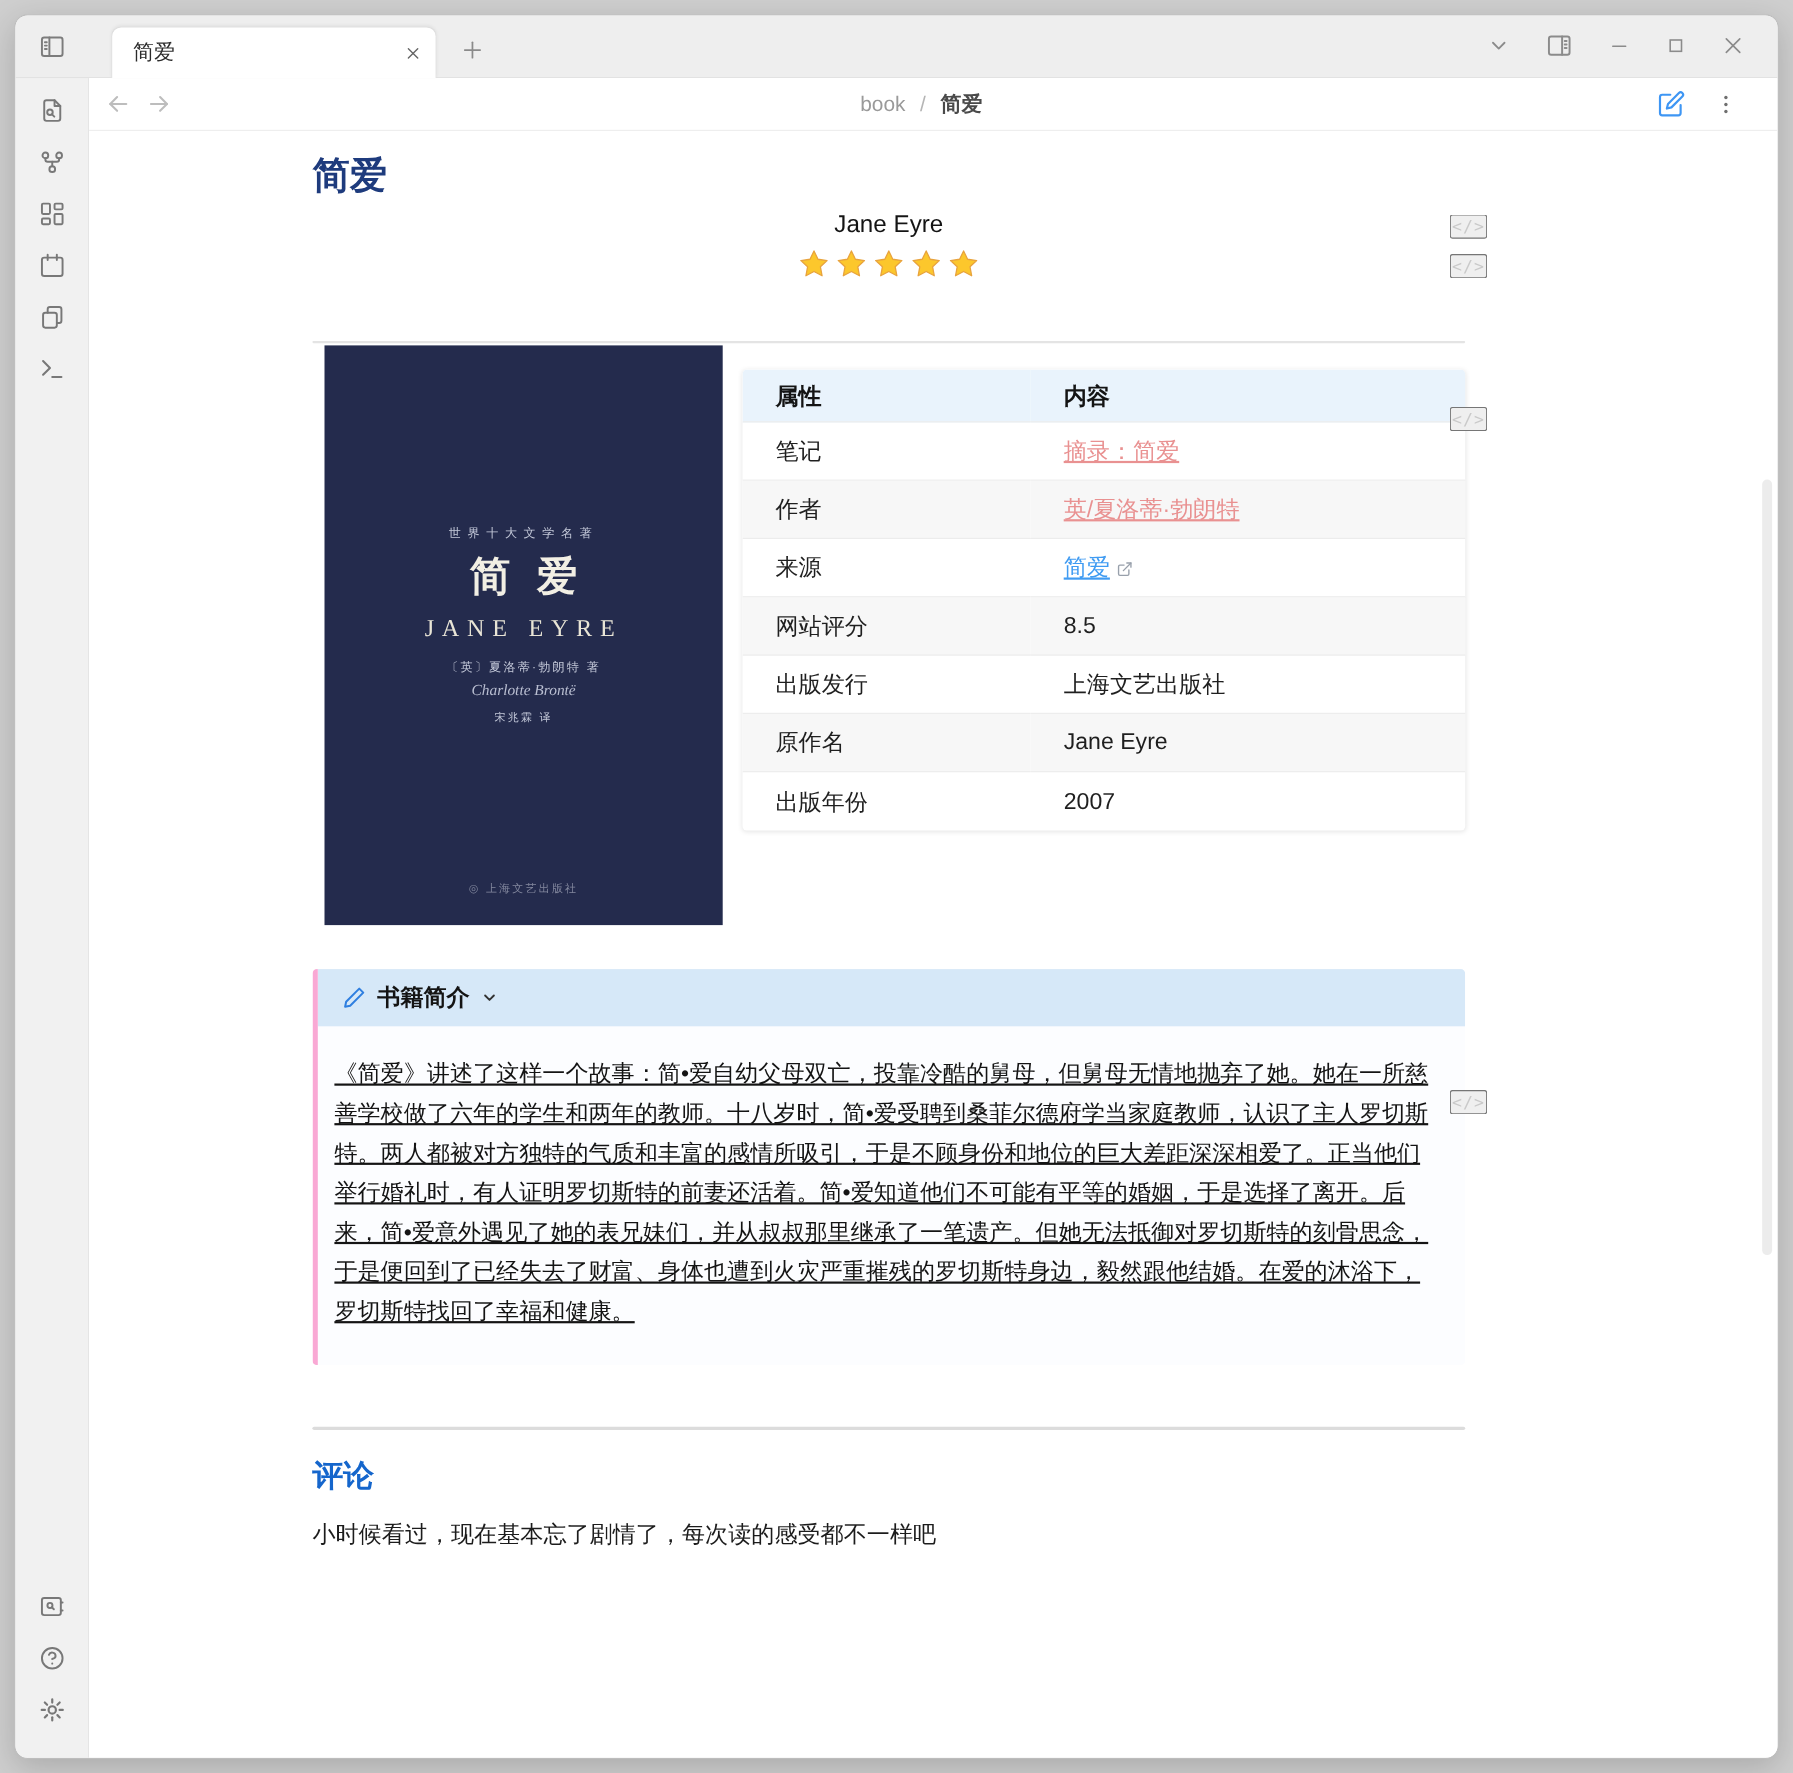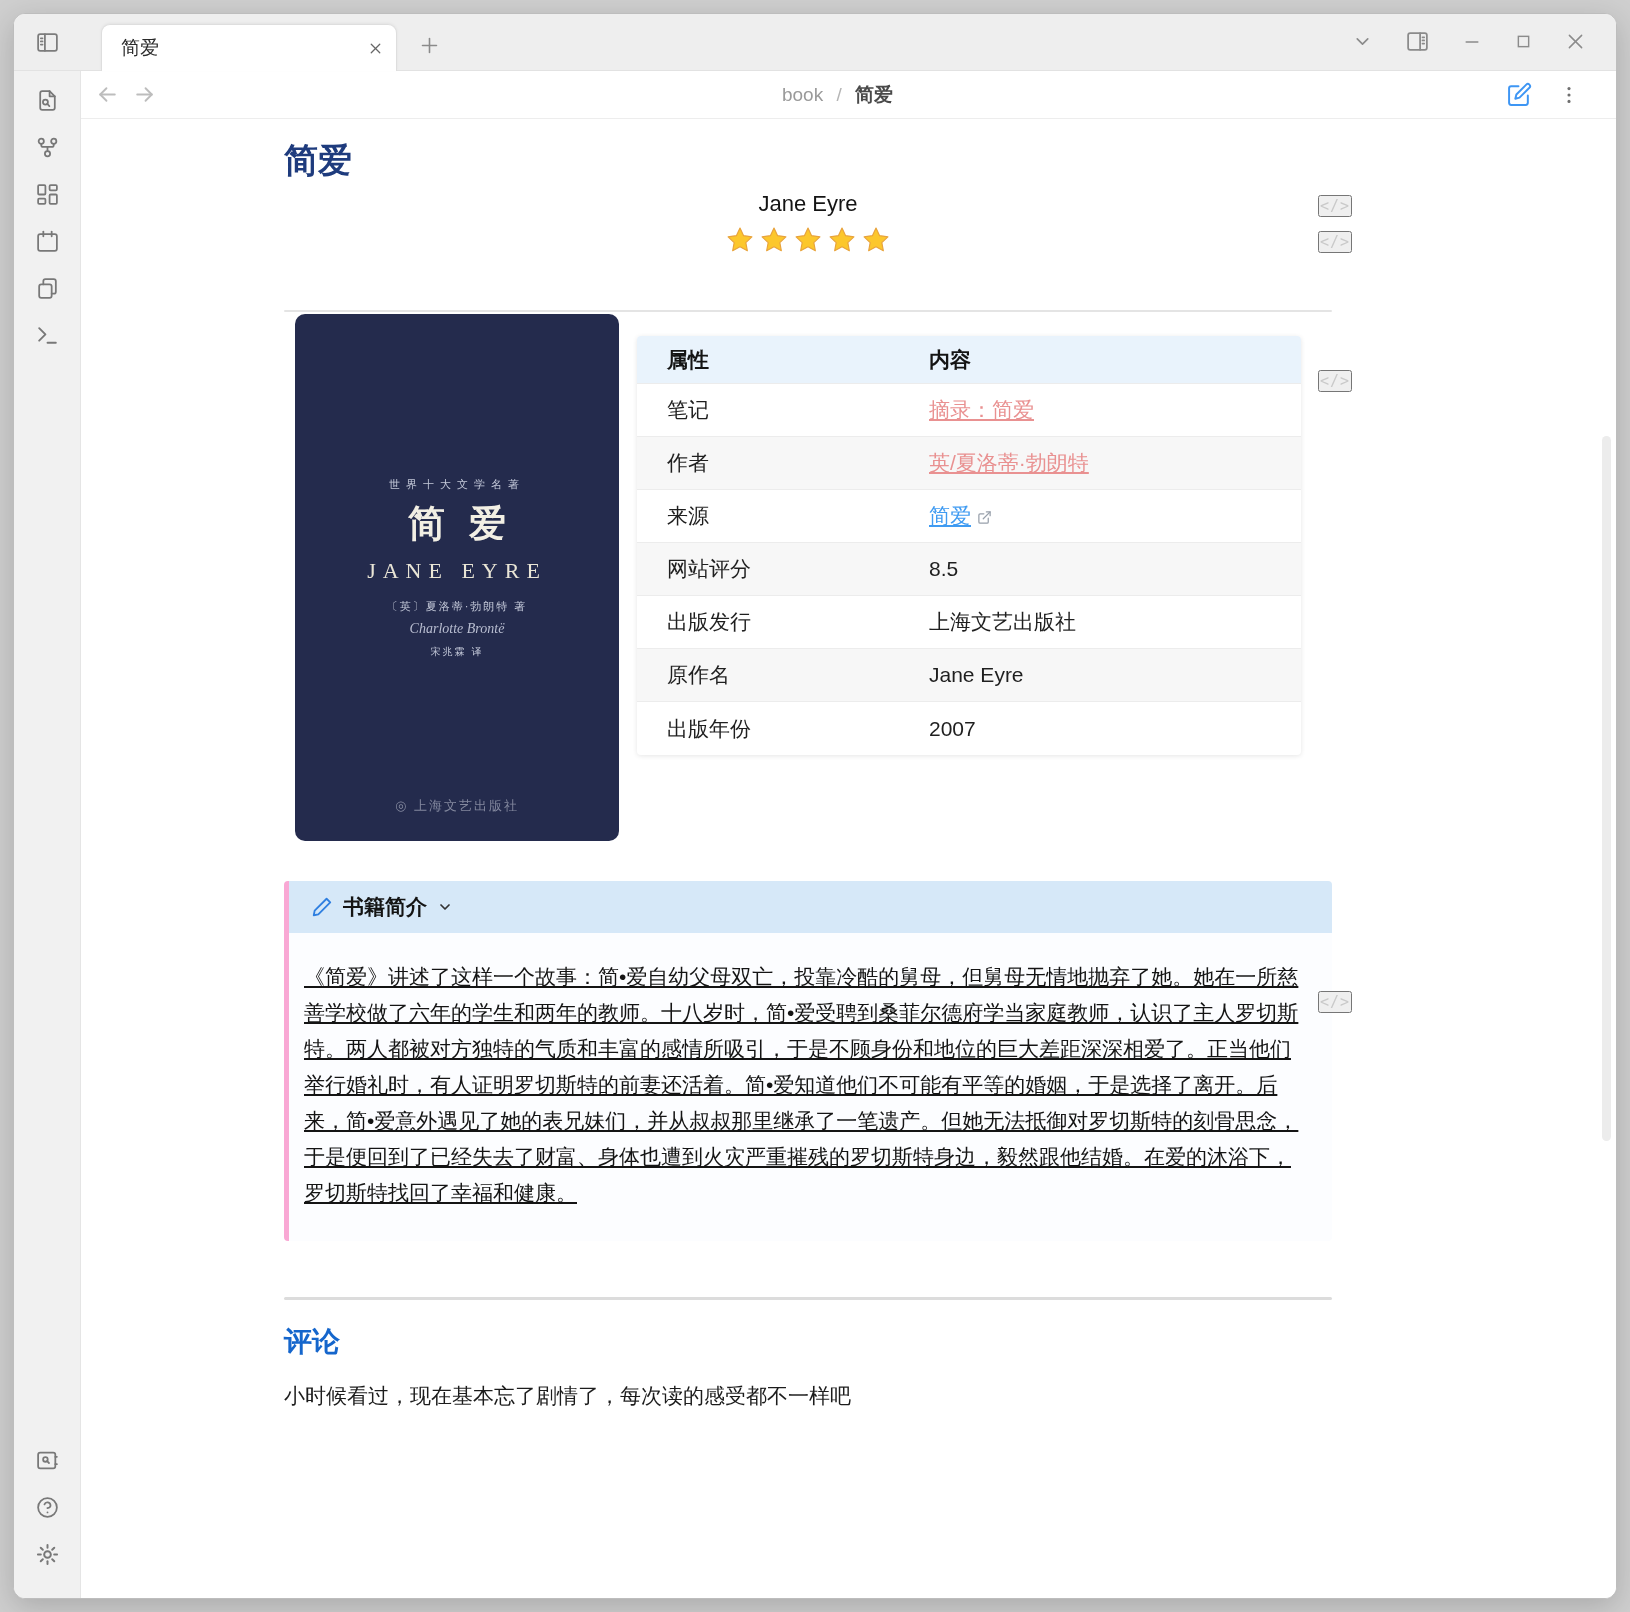--- a/index.html
+++ b/index.html
@@ -81,31 +81,31 @@
     margin-top:50px; height:52px; background:var(--green,#dcefdb); border-radius:4px;
     display:flex; align-items:center; padding:0 18px 0 18px; position:relative; cursor:pointer;
   }
   .callout-title { font-size:21px; font-weight:bold; color:#141414; margin-left:10px; }
   .callout-green .fold-chevron { position:absolute; right:14px; bottom:6px; color:#1c1c1c; }
 
   .media-row { margin-top:2px; display:flex; padding-left:11px; gap:18px; }
 
   
   .cover {
-    width:324px; height:527px; background:var(--cover,#242b4d); flex:0 0 auto;
+    width:362px; height:527px; background:var(--cover,#242b4d); flex:0 0 auto;
     position:relative; display:flex; flex-direction:column; align-items:center;
-    padding-top:163px; cursor:pointer; color:#cdd2e0;border-radius:10px;
+    padding-top:163px; cursor:pointer; color:#cdd2e0;
   }
   .cover-series { font-size:11px; letter-spacing:6px; color:#c3c8d8; }
   .cover-title-cn { margin-top:7px; font-family:"Liberation Serif","DejaVu Serif",serif; font-size:37px; letter-spacing:24px; text-indent:24px; color:#f2efe4; font-weight:bold; }
   .cover-title-en { margin-top:9px; font-family:"Liberation Serif","DejaVu Serif",serif; font-size:22px; letter-spacing:7px; color:#e9e5d6; }
   .cover-author { margin-top:15px; font-size:11px; letter-spacing:2px; color:#c3c8d8; }
   .cover-author-en { margin-top:7px; font-family:"Liberation Serif","DejaVu Serif",serif; font-style:italic; font-size:14px; color:#b9bed1; }
   .cover-translator { margin-top:8px; font-size:10px; letter-spacing:2px; color:#c3c8d8; }
-  .cover-publisher { position:absolute; bottom:26px; width:100%; text-align:center; font-size:13px; letter-spacing:2px; color:#83889e; }
+  .cover-publisher { position:absolute; bottom:26px; width:100%; text-align:center; font-size:10px; letter-spacing:2px; color:#83889e; }
 
   
   .info-table {
     width:664px; border-collapse:collapse; font-size:21px; align-self:flex-start;
     box-shadow:0 1px 5px rgba(0,0,0,.10); border-radius:4px; overflow:hidden;
     margin-top:22px; display:block;
   }
   .info-table table { border-collapse:collapse; width:664px; }
   .info-table th {
     background:var(--thbg,#e9f3fc); text-align:left; font-weight:bold; color:#141414;

